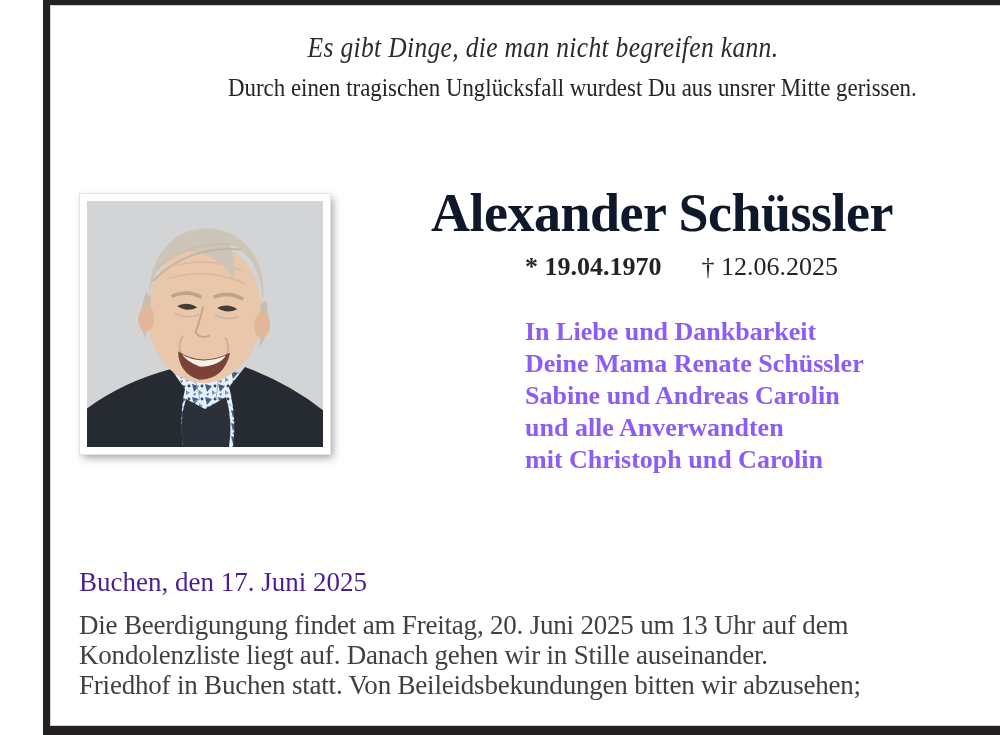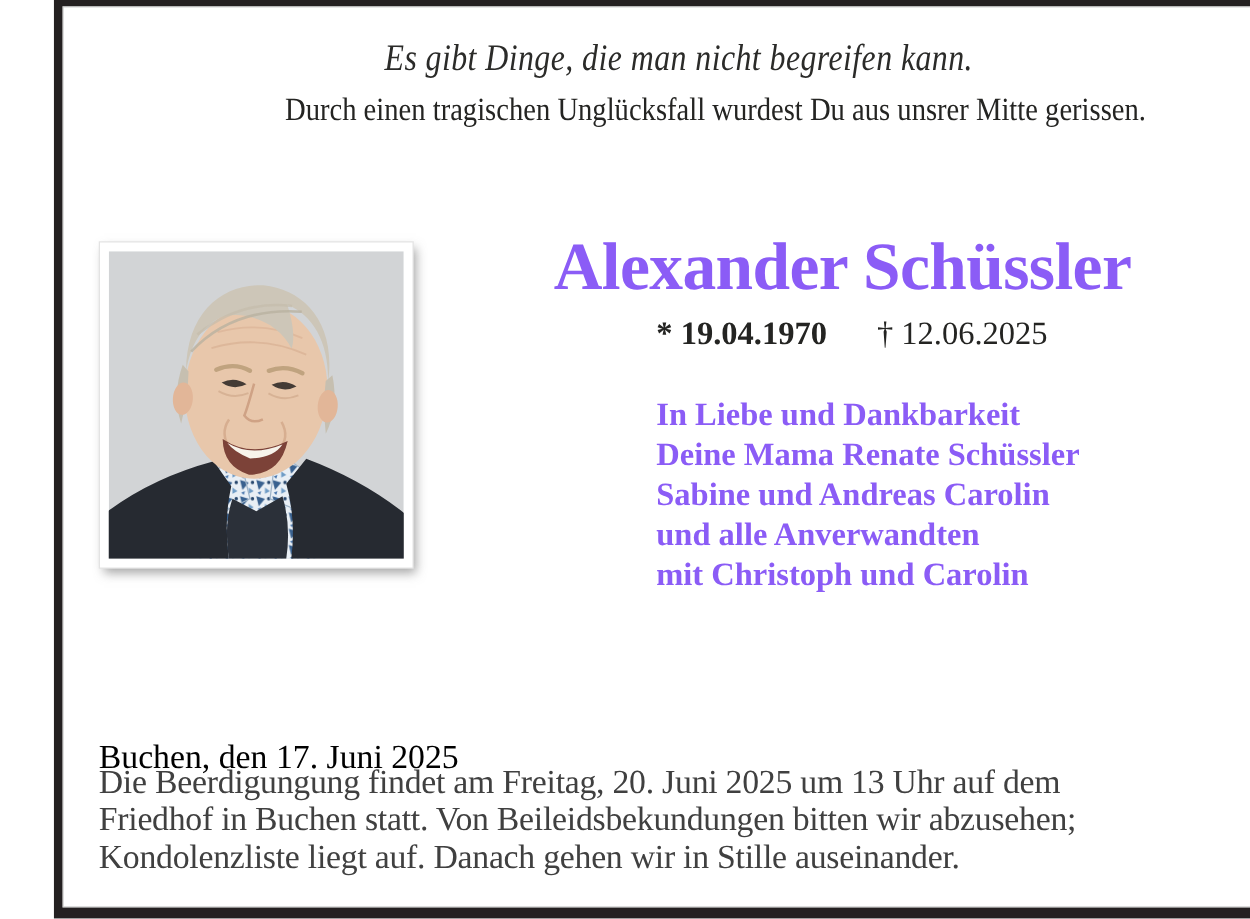--- a/index.html
+++ b/index.html
@@ -25,36 +25,36 @@
   .intro{
     position:absolute;top:73px;left:185px;font-size:26px;color:#242422;
     transform:scaleX(.88);transform-origin:0 0;white-space:nowrap;
   }
   .photo-frame{
     position:absolute;left:37px;top:194px;background:#ffffff;padding:7px;
     box-shadow:0 0 0 1px #e3e3e3, 3px 4px 8px rgba(105,105,105,.6);
   }
   .photo-frame svg{display:block;}
   .name{
-    position:absolute;left:400px;top:186px;margin:0;
+    position:absolute;left:388px;top:186px;margin:0;
     font-size:54px;font-weight:bold;line-height:1;letter-spacing:-.5px;
-    color:#8b5cf6;white-space:nowrap;
+    color:#0f172a;white-space:nowrap;
   }
   .dates{
     position:absolute;left:482px;top:252px;font-size:26px;white-space:nowrap;
     color:#242422;
   }
   .dates .birth{margin-right:40px;font-weight:bold;}
   .family{
     position:absolute;left:482px;top:316px;font-size:26px;font-weight:bold;
     line-height:32px;color:#8b5cf6;
   }
   .family span{display:block;white-space:nowrap;}
   .place-date{
-    position:absolute;left:36px;top:590px;font-size:27px;color:#000000;
+    position:absolute;left:36px;top:567px;font-size:27px;color:#4c1d95;
     white-space:nowrap;
   }
   .funeral{
     position:absolute;left:36px;top:610px;font-size:27px;line-height:30px;
     color:#404040;letter-spacing:-.2px;
   }
   .funeral span{display:block;white-space:nowrap;}
 </style>
 </head>
 <body>
@@ -135,17 +135,17 @@
     <span>Deine Mama Renate Schüssler</span>
     <span>Sabine und Andreas Carolin</span>
     <span>und alle Anverwandten</span>
     <span>mit Christoph und Carolin</span>
   </div>
 
   <div class="place-date">Buchen, den 17. Juni 2025</div>
 
   <div class="funeral">
     <span>Die Beerdigungung findet am Freitag, 20. Juni 2025 um 13 Uhr auf dem</span>
+    <span>Kondolenzliste liegt auf. Danach gehen wir in Stille auseinander.</span>
     <span>Friedhof in Buchen statt. Von Beileidsbekundungen bitten wir abzusehen;</span>
-    <span>Kondolenzliste liegt auf. Danach gehen wir in Stille auseinander.</span>
   </div>
 
 </div>
 
 </body></html>

